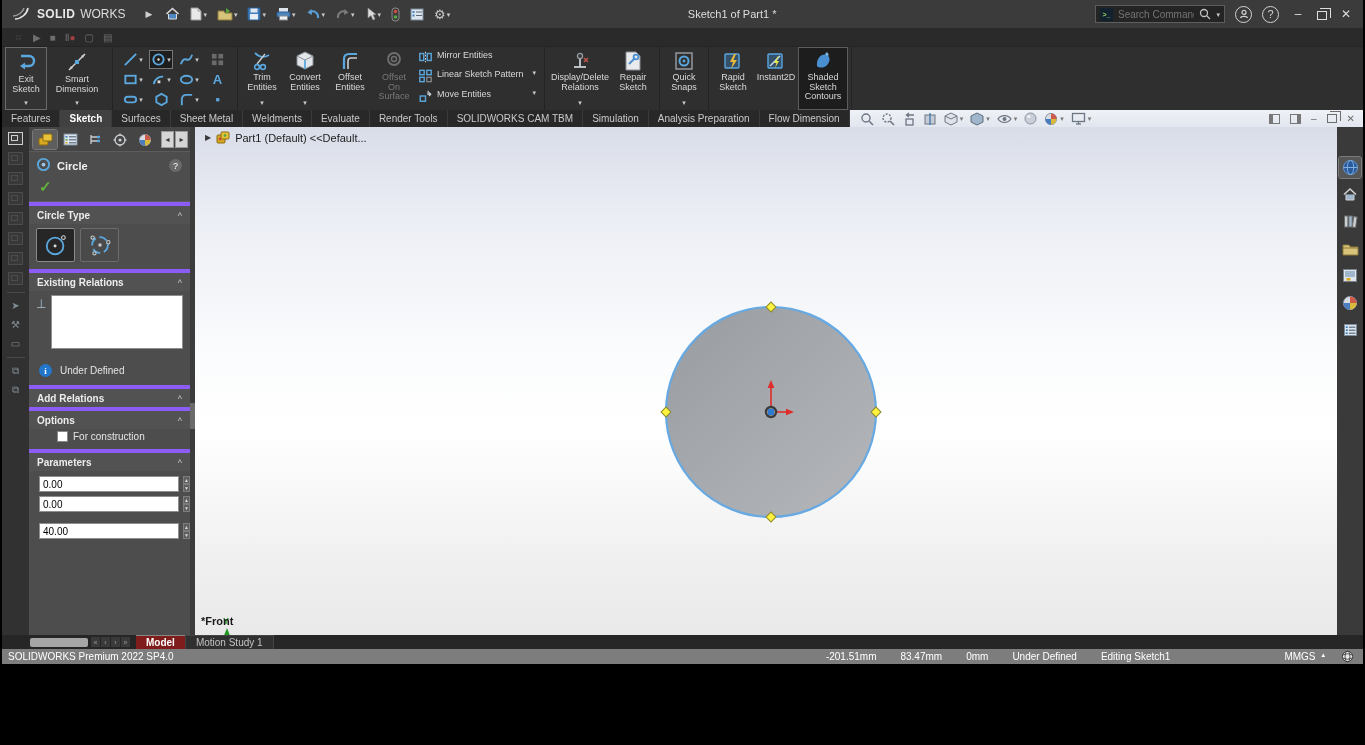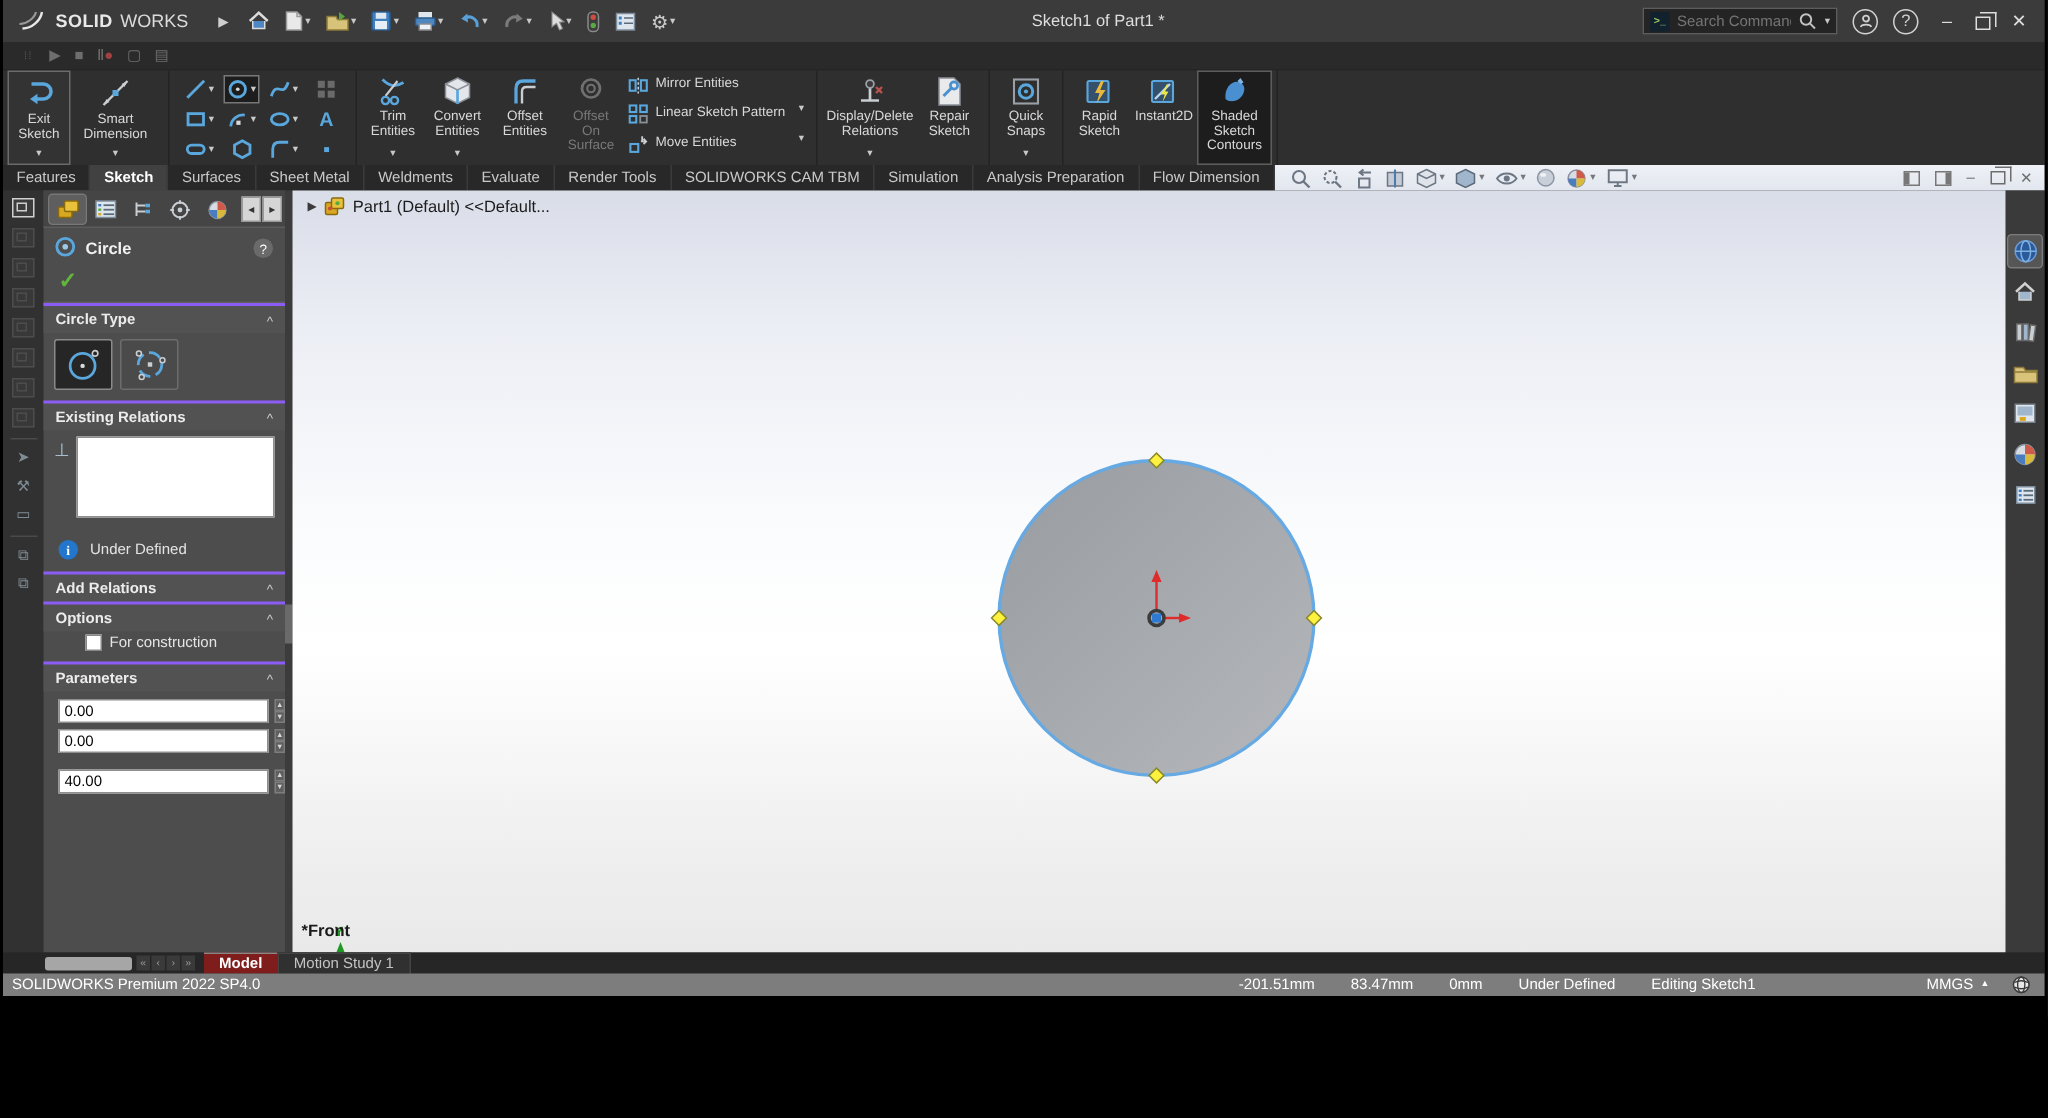--- a/index.html
+++ b/index.html
@@ -78,21 +78,21 @@
   .panel{width:161px;background:#4d4d4d;color:#e4e4e4;font-size:10px;position:relative}
   .ptabs{display:flex;align-items:center;gap:1px;padding:3px 2px 2px 4px;background:#454545;border-bottom:1px solid #5c5c5c}
   .ptab{width:24px;height:19px;display:flex;align-items:center;justify-content:center;border-radius:2px}
   .ptab.active{background:#5e5e5e;outline:1px solid #787878}
   .ptab-nav{width:13px;height:17px;background:#d6d6d6;color:#333;font-size:8px;display:flex;align-items:center;justify-content:center;border:1px solid #9a9a9a}
   .phead{display:flex;align-items:flex-end;gap:6px;padding:5px 8px 4px 7px}
   .phead .t{font-weight:bold;font-size:11px;color:#f2f2f2}
   .phead .help{margin-left:auto;width:13px;height:13px;border-radius:50%;background:#6a6a6a;color:#fff;font-size:9px;display:flex;align-items:center;justify-content:center}
   .okrow{padding:2px 8px 5px 10px;border-bottom:1px solid #5e5e5e}
   .okrow .chk{color:#61b53a;font-size:15px;font-weight:bold}
-  .sech{display:flex;align-items:center;padding:4px 8px 3px 8px;color:#ececec;font-weight:bold;font-size:10px;border-top:2px solid #8b5cf6;background:#525252}
+  .sech{display:flex;align-items:center;padding:4px 8px 3px 8px;color:#ececec;font-weight:bold;font-size:10px;border-top:4px solid #8b5cf6;background:#525252}
   .sech .cz{margin-left:auto;color:#c9c9c9;font-weight:normal;font-size:9px}
   .sbody{padding:4px 7px 7px 7px}
   .ctype{display:flex;gap:5px}
   .ctbtn{width:39px;height:34px;display:flex;align-items:center;justify-content:center;background:#4a4a4a;border:1px solid #6c6c6c;border-radius:2px}
   .ctbtn.sel{background:#262626;border-color:#8a8a8a}
   .relrow{display:flex;gap:5px}
   .rel-ic{color:#a9bfd0;font-size:12px;padding-top:2px}
   .listbox{flex:1;height:54px;background:#fff;border:1px solid #8e8e8e}
   .inforow{display:flex;align-items:center;gap:8px;padding:8px 8px 8px 10px}
   .info-ic{width:13px;height:13px;border-radius:50%;background:#2277cc;color:#fff;font-size:9px;font-weight:bold;display:flex;align-items:center;justify-content:center;font-family:"Liberation Serif",serif}

